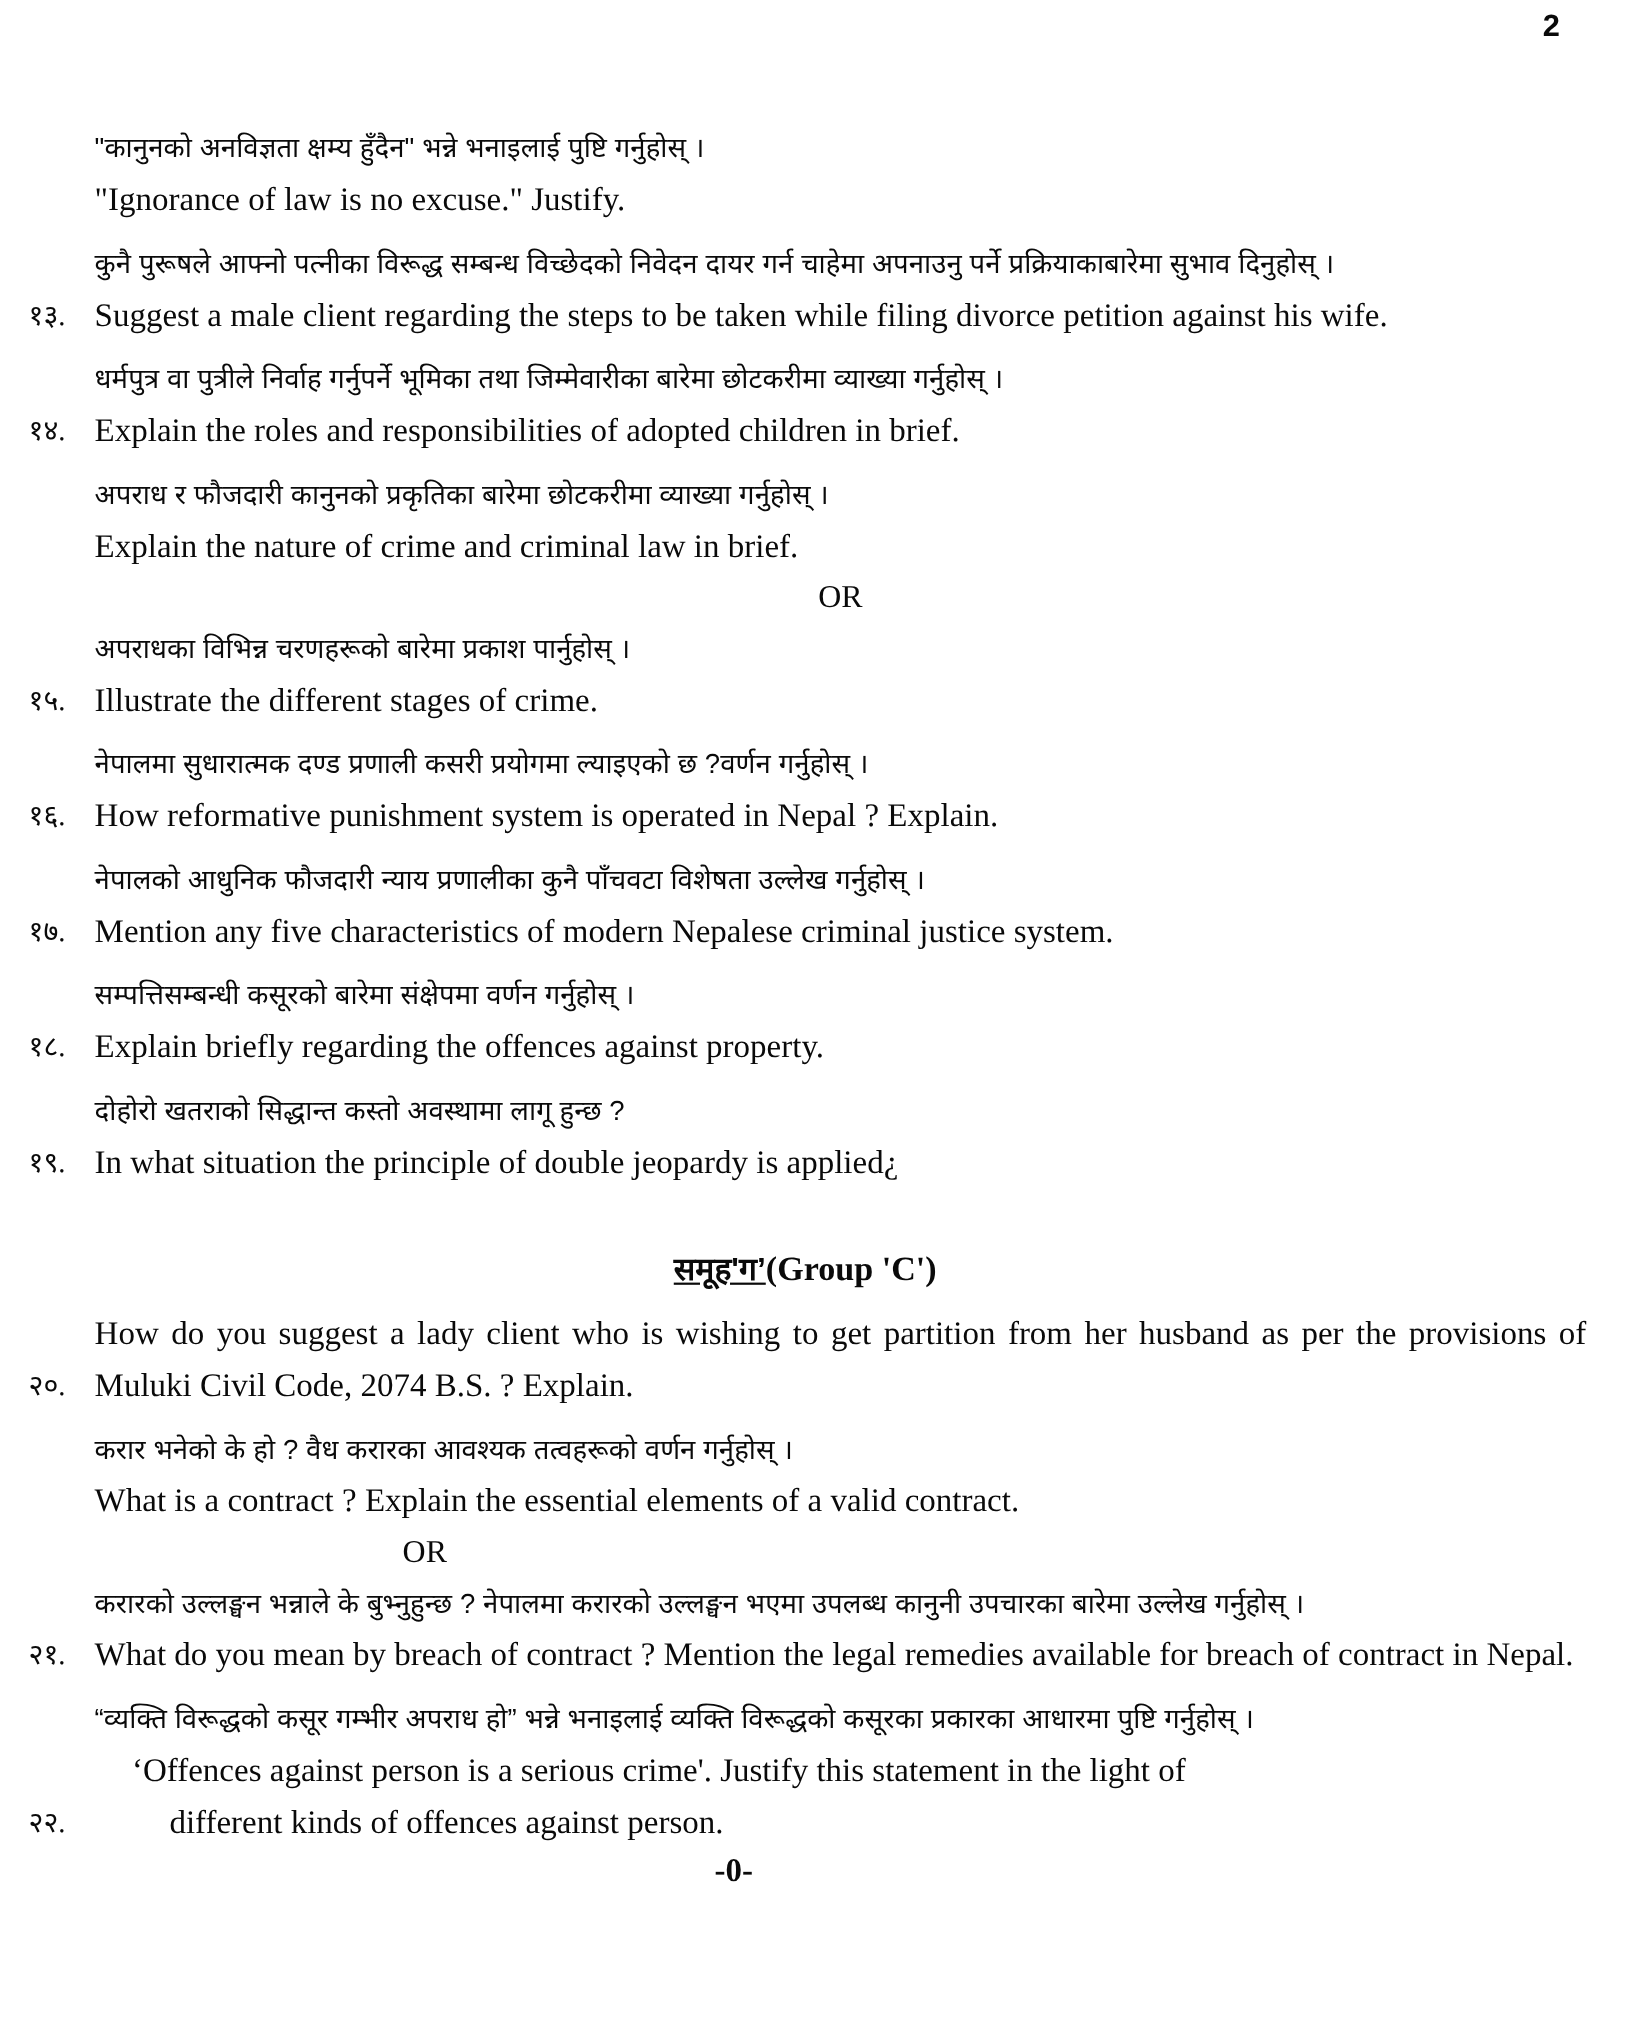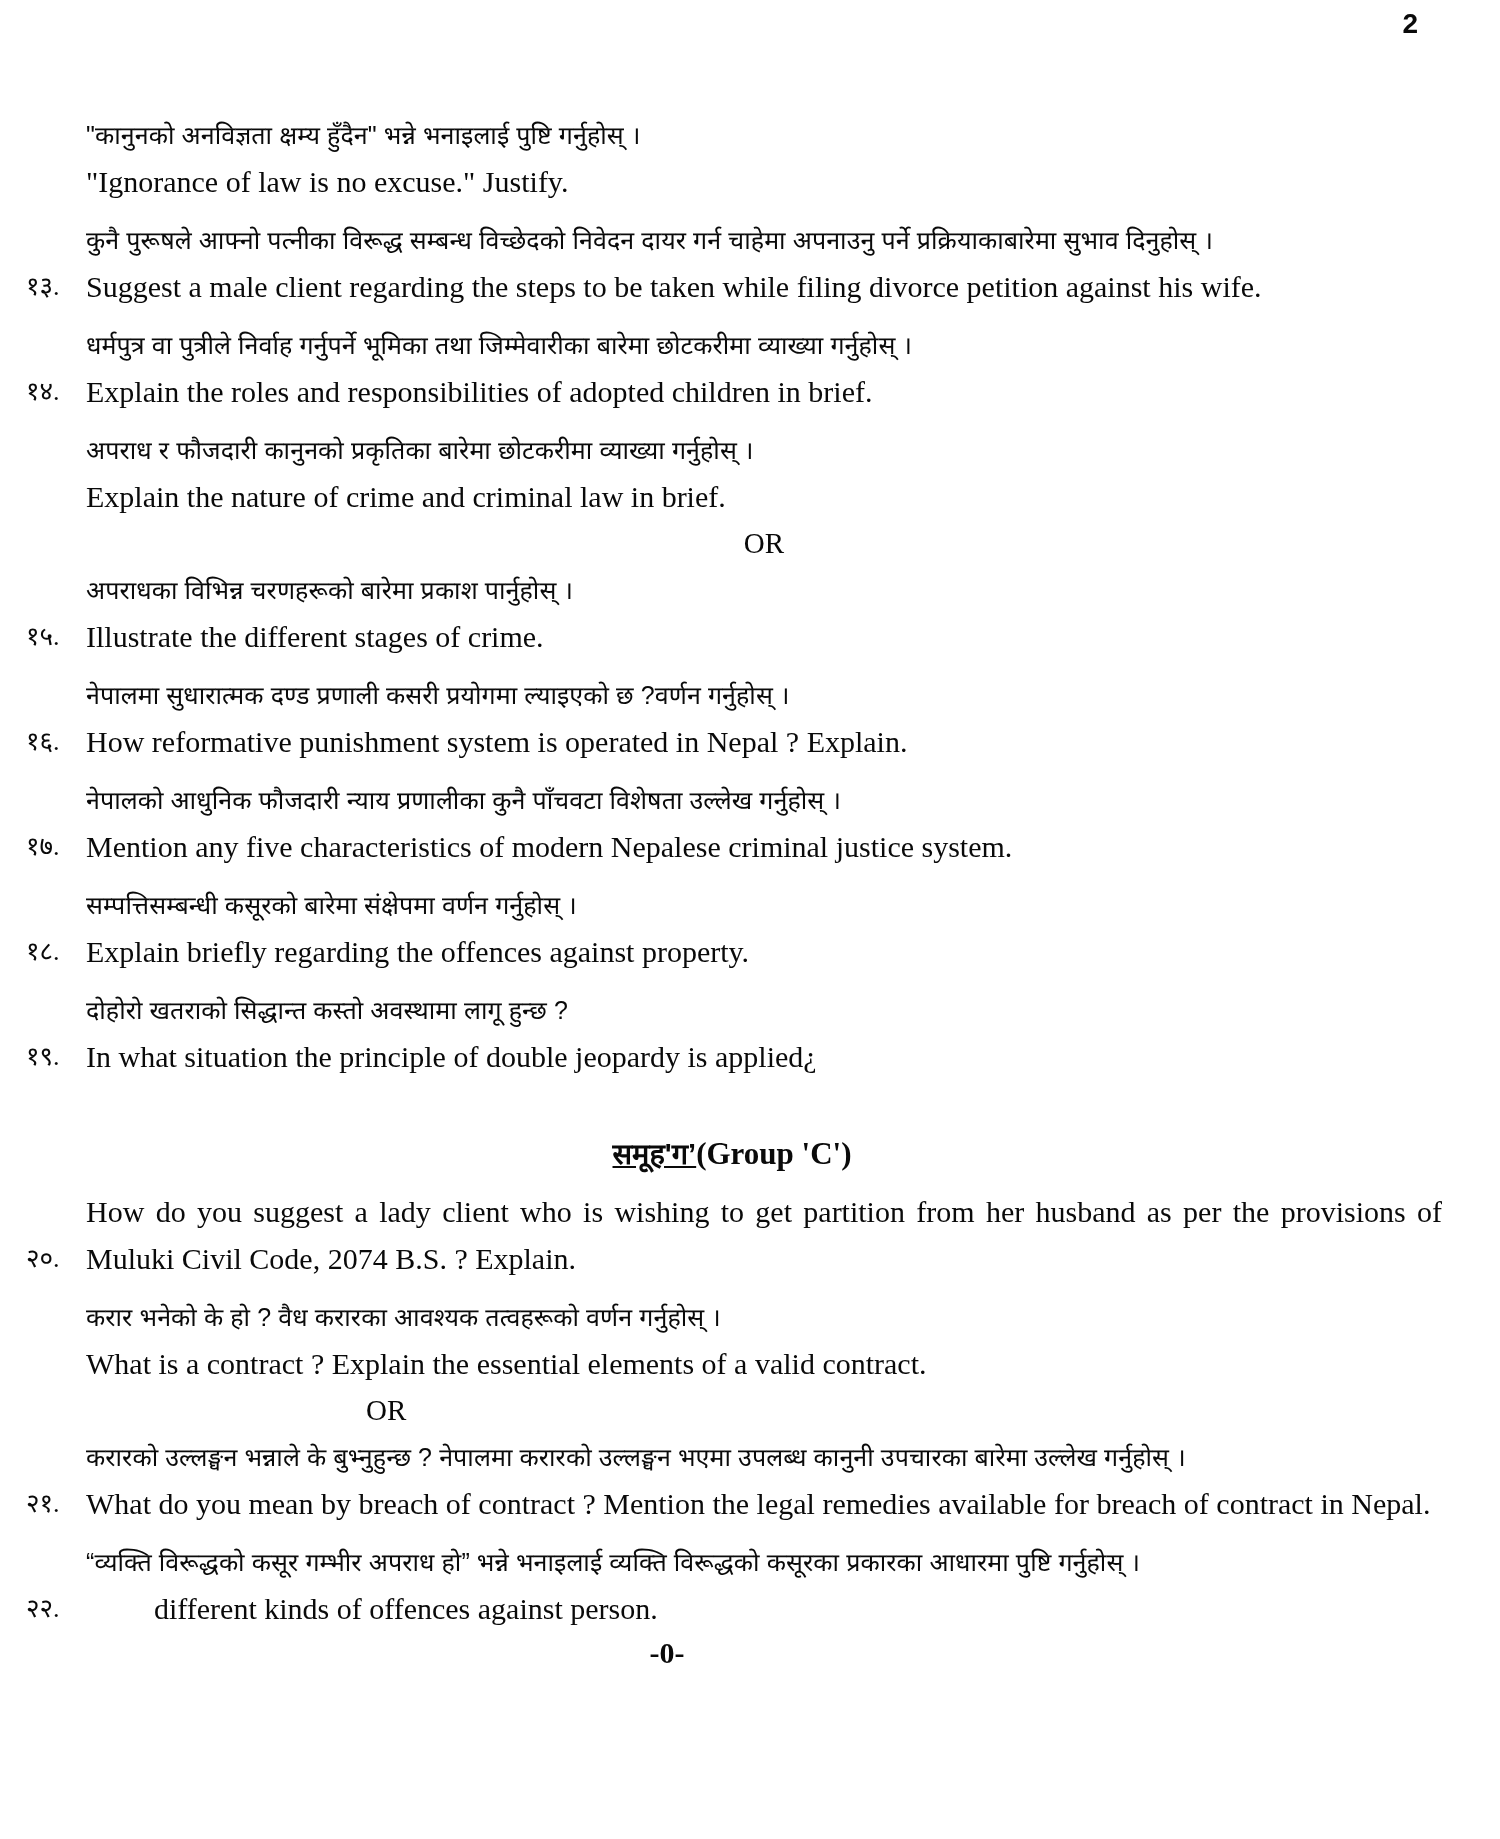--- a/index.html
+++ b/index.html
@@ -248,20 +248,21 @@
         <div class="or-line left-or">OR</div>
         <div class="np just-np">करारको उल्लङ्घन भन्नाले के बुभ्नुहुन्छ ? नेपालमा करारको उल्लङ्घन भएमा उपलब्ध कानुनी उपचारका बारेमा उल्लेख गर्नुहोस् ।</div>
         <div class="en just">What do you mean by breach of contract ? Mention the legal remedies available for breach of contract in Nepal.</div>
       </div>
     </div>
 
     <div class="qrow">
       <div class="qnum">२२.</div>
       <div class="qbody">
         <div class="np just-np">“व्यक्ति विरूद्धको कसूर गम्भीर अपराध हो” भन्ने भनाइलाई व्यक्ति विरूद्धको कसूरका प्रकारका आधारमा पुष्टि गर्नुहोस् ।</div>
+        <div class="en just q22en">‘Offences against person is a serious crime'. Justify this statement in the light of</div>
         <div class="en q22en"><span class="l2">different kinds of offences against person.</span></div>
       </div>
     </div>
 
     <div class="end-mark">-0-</div>
 
   </div>
 </div>
 
 </body></html>

